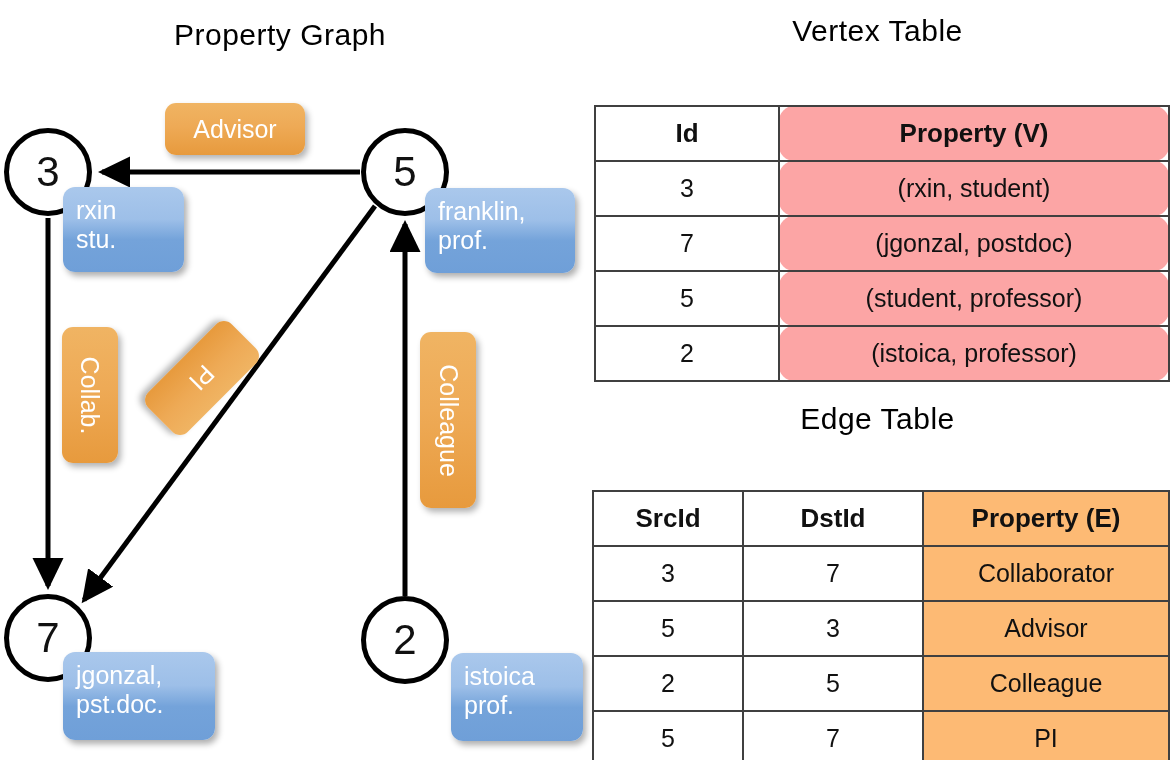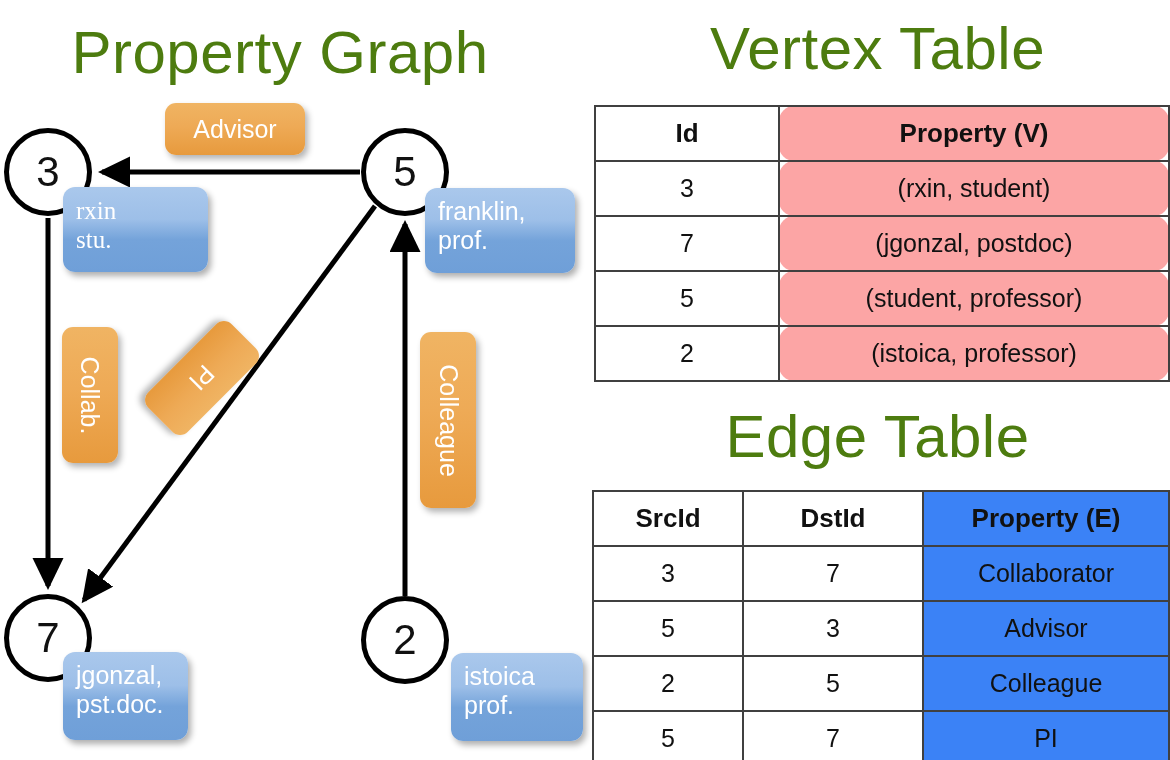--- a/index.html
+++ b/index.html
@@ -9,24 +9,24 @@
     font-family:"Liberation Sans", sans-serif;
     color:#000;
     overflow:hidden;
     position:relative;
   }
   .abs{position:absolute;}
 
   
   .title{
     font-family:"Liberation Sans", sans-serif;
-    font-size:60px;
+    font-size:30px;
     font-weight:300;
     letter-spacing:0.5px;
-    color:#4d7c0f;
+    color:#000000;
     text-align:center;
     white-space:nowrap;
   }
 
   
   #graph-panel{left:0;top:0;width:585px;height:760px;}
   #graph-svg{position:absolute;left:0;top:0;}
 
   .node-circle{
     position:absolute;
@@ -88,21 +88,21 @@
     text-align:center;
     vertical-align:middle;
     font-size:25px;
     font-weight:300;
     color:#111;
     height:53px;
     padding:0 4px;
   }
   table.gtable td.hdr{ font-weight:bold; font-size:26px; }
   td.blue{ background:#fca5a5;border-radius:15px; }
-  td.orange{ background:#3b82f6;margin-top:20px; }
+  td.orange{ background:#fdba74;margin-top:20px; }
   td.plain{ background:#ffffff; }
   
   td.sep-right{ border-right-width:4px; }
 </style>
 </head>
 <body>
 
 <div class="abs" id="graph-panel">
 
   <div class="abs title" style="left:0;top:18px;width:560px;">Property Graph</div>
@@ -135,37 +135,37 @@
     <span>PI</span>
   </div>
 
   <div class="edge-label vert" style="left:420px;top:332px;width:56px;height:176px;">
     <span>Colleague</span>
   </div>
 
   <div class="node-circle" style="left:4px;top:128px;">
     <span>3</span>
   </div>
-  <div class="prop-box" style="left:63px;top:187px;width:145px;height:85px;font-family:Liberation Serif, serif;">
+  <div class="prop-box" style="left:63px;top:187px;width:121px;height:85px;">
     <div>rxin</div>
     <div>stu.</div>
   </div>
 
   <div class="node-circle" style="left:361px;top:128px;">
     <span>5</span>
   </div>
   <div class="prop-box" style="left:425px;top:188px;width:150px;height:85px;">
     <div>franklin,</div>
     <div>prof.</div>
   </div>
 
   <div class="node-circle" style="left:4px;top:594px;">
     <span>7</span>
   </div>
-  <div class="prop-box" style="left:63px;top:652px;width:125px;height:88px;">
+  <div class="prop-box" style="left:63px;top:652px;width:152px;height:88px;">
     <div>jgonzal,</div>
     <div>pst.doc.</div>
   </div>
 
   <div class="node-circle" style="left:361px;top:596px;">
     <span>2</span>
   </div>
   <div class="prop-box" style="left:425px;top:653px;width:132px;height:88px;margin-left:26px;">
     <div>istoica</div>
     <div>prof.</div>

